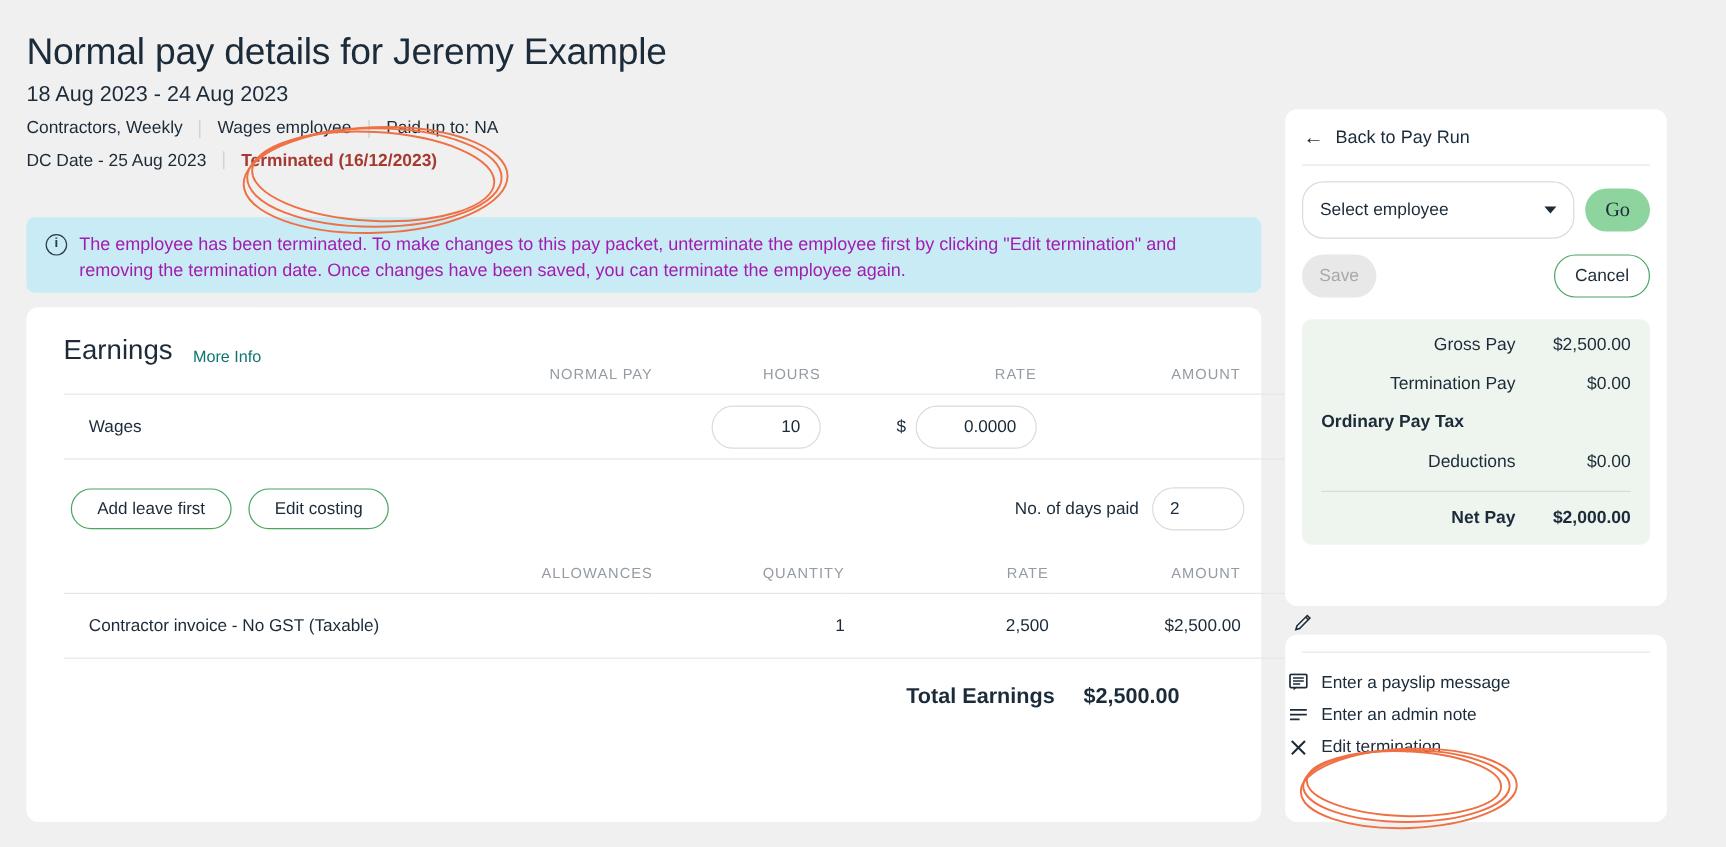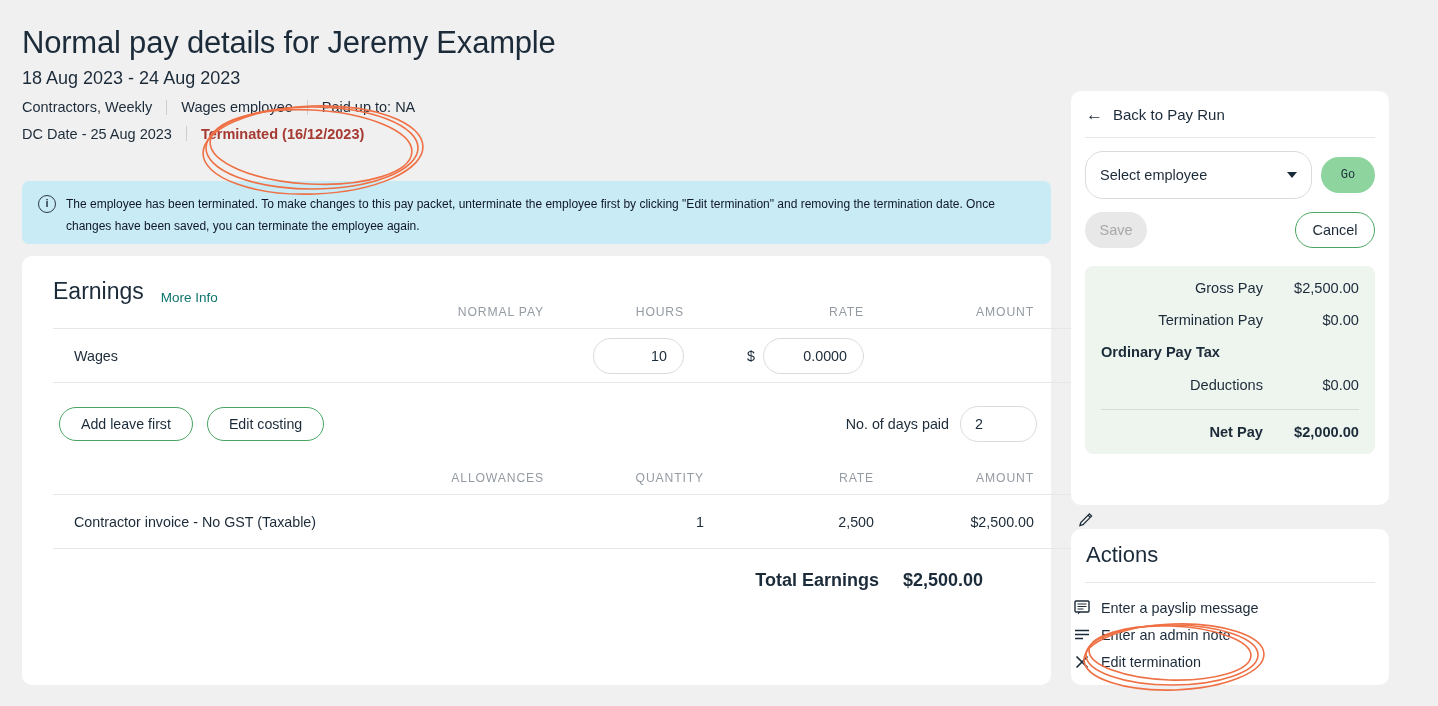--- a/index.html
+++ b/index.html
@@ -78,23 +78,23 @@
     margin-right: 10px;
     margin-top: 2px;
     position: relative;
     font-size: 11px;
     line-height: 14px;
     text-align: center;
     font-weight: bold;
     color: #2a3a47;
   }
   .info-text {
-    font-size: 12px;
+    font-size: 15px;
     line-height: 22px;
-    color: #0f172a;
+    color: #a21caf;
   }
 
   
   .main-card {
     position: absolute;
     left: 22px;
     top: 256px;
     width: 1029px;
     height: 429px;
     background: #ffffff;
@@ -277,22 +277,22 @@
     border-top: 6px solid #1c2b39;
   }
   .go-btn {
     flex: 0 0 auto;
     width: 54px;
     height: 36px;
     border: none;
     border-radius: 18px;
     background: #8ed49f;
     color: #1c2b39;
-    font-size: 12px;
-    font-family: Liberation Mono, monospace;
+    font-size: 17px;
+    font-family: Liberation Serif, serif;
     margin-left: 9px;
     cursor: pointer;
   }
 
   .savecancel-row {
     display: flex;
     align-items: center;
     padding: 13px 14px 0 14px;
   }
   .save-btn {
@@ -515,21 +515,20 @@
       </div>
       <div class="sum-div"></div>
       <div class="sum-line last">
         <span class="sum-label">Net Pay</span>
         <span class="sum-value">$2,000.00</span>
       </div>
     </div>
   </div>
 
   <div class="side-card actions-card">
-    <div class="actions-title">Actions</div>
     <div class="divider"></div>
     <div class="actions-list">
 
       <div class="action-item">
         <span class="action-icon">
           <svg width="16" height="15" viewBox="0 0 16 15">
             <rect x="1" y="1" width="14" height="11" rx="1" fill="none" stroke="#1c2b39" stroke-width="1.4"></rect>
             <path d="M3.5 4h9M3.5 6.5h9M3.5 9h6" stroke="#1c2b39" stroke-width="1.2"></path>
             <path d="M4 12 l0 2.5 2.5 -2.5 z" fill="#1c2b39"></path>
           </svg>

